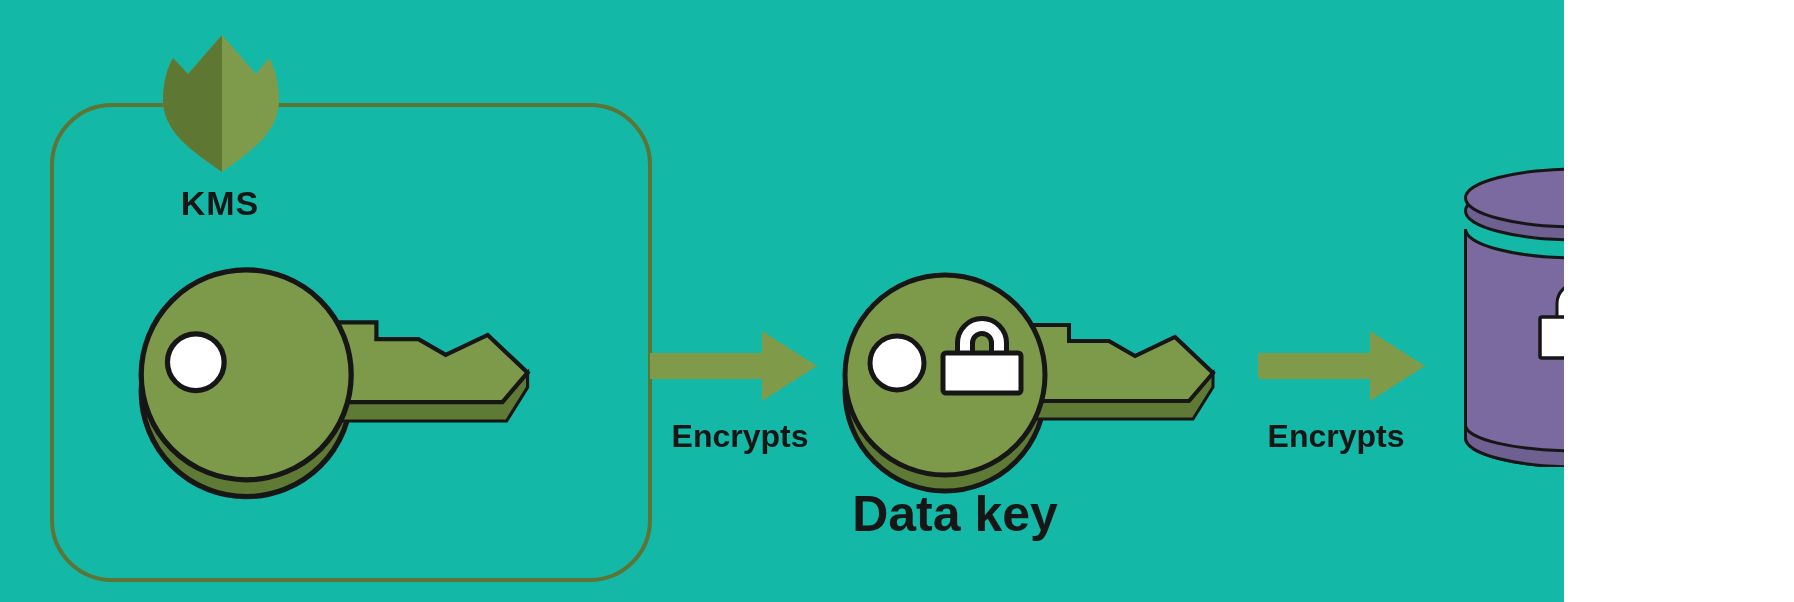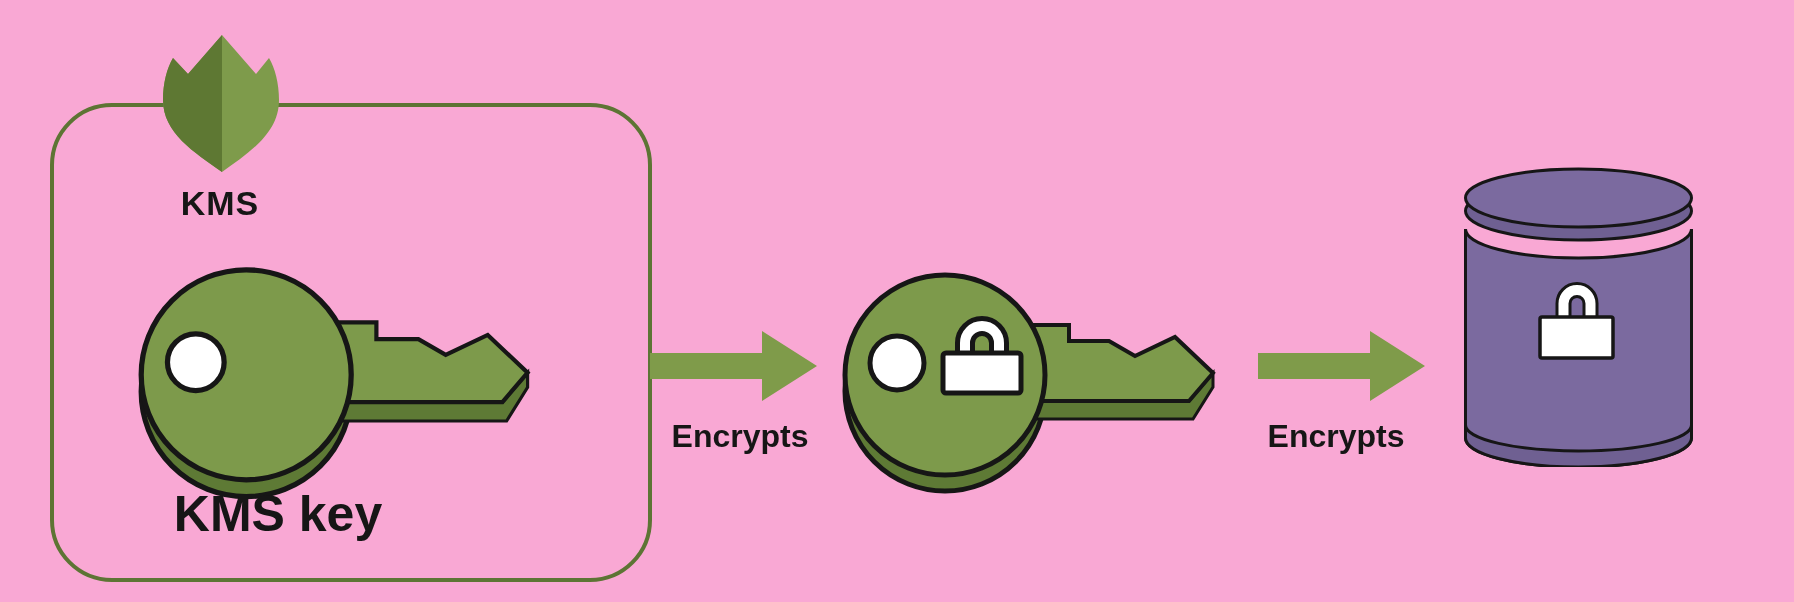--- a/index.html
+++ b/index.html
@@ -1,17 +1,17 @@
 <!DOCTYPE html>
 <html><head>
 <meta charset="utf-8">
 <style>
   html,body { margin:0; padding:0; background:#fff; }
   #stage {
-    position:relative; width:1794px; height:602px; background:#f9a8d4;
+    position:relative; width:1564px; height:602px; background:#14b8a6;
     font-family:"Liberation Sans", sans-serif; overflow:hidden;
   }
   .abs { position:absolute; }
   .lbl {
     position:absolute; text-align:center; color:#161616; font-weight:700;
     line-height:1.05; white-space:nowrap;
   }
   .node-lbl { font-size:50px; }
   .edge-lbl { font-size:32px; }
   .svc-lbl  { font-size:34px; letter-spacing:1px; }
@@ -43,40 +43,40 @@
   <div class="lbl svc-lbl" style="left:120px; top:186px; width:200px;">KMS</div>
 
   <svg class="abs" style="left:137px; top:253px;" width="420" height="252" viewBox="0 0 200 120">
     <circle cx="52" cy="66" r="50" class="ol" stroke-width="2.5" fill="#5e7a35"></circle>
     <polygon points="80,71 174,71 186,57 186,64 176,80 80,80" class="ol" stroke-width="1.5" fill="#5e7a35"></polygon>
     <polygon points="79,33 114,33 114,41 134,41 147,48.5 167,39 186,57 174,71 79,71" class="ol" stroke-width="2" fill="#7d9a4b"></polygon>
     <circle cx="52" cy="58" r="50" class="ol" stroke-width="2.5" fill="#7d9a4b"></circle>
     <circle cx="28" cy="52" r="13.5" class="ol" stroke-width="2.5" fill="#ffffff"></circle>
   </svg>
 
-  <div class="lbl node-lbl" style="left:128px; top:488px; width:300px;">KMS key</div>
 
   <svg class="abs" style="left:650px; top:330px;" width="170" height="72" viewBox="0 0 170 72">
     <polygon points="0,23 112,23 112,1 167,36 112,71 112,49 0,49" fill="#7f9b4a"></polygon>
   </svg>
   <div class="lbl edge-lbl" style="left:640px; top:420px; width:200px;">Encrypts</div>
 
   <svg class="abs" style="left:841px; top:259px;" width="400" height="240" viewBox="0 0 200 120">
     <circle cx="52" cy="66" r="50" class="ol" stroke-width="2.5" fill="#5e7a35"></circle>
     <polygon points="80,71 174,71 186,57 186,64 176,80 80,80" class="ol" stroke-width="1.5" fill="#5e7a35"></polygon>
     <polygon points="79,33 114,33 114,41 134,41 147,48.5 167,39 186,57 174,71 79,71" class="ol" stroke-width="2" fill="#7d9a4b"></polygon>
     <circle cx="52" cy="58" r="50" class="ol" stroke-width="2.5" fill="#7d9a4b"></circle>
     <circle cx="28" cy="52" r="13.5" class="ol" stroke-width="2.5" fill="#ffffff"></circle>
     <g>
       <path d="M62,48 V42 A8.5,8.5 0 0 1 79,42 V48" fill="none" class="ol" stroke-width="10"></path>
       <path d="M62,48 V42 A8.5,8.5 0 0 1 79,42 V48" fill="none" stroke-width="5" stroke="#ffffff"></path>
       <rect x="51" y="47" width="39" height="20" rx="1.5" class="ol" stroke-width="2.5" fill="#ffffff"></rect>
     </g>
   </svg>
 
+  <div class="lbl node-lbl" style="left:805px; top:488px; width:300px;">Data key</div>
 
   <svg class="abs" style="left:1258px; top:330px;" width="170" height="72" viewBox="0 0 170 72">
     <polygon points="0,23 112,23 112,1 167,36 112,71 112,49 0,49" fill="#7f9b4a"></polygon>
   </svg>
   <div class="lbl edge-lbl" style="left:1236px; top:420px; width:200px;">Encrypts</div>
 
   <svg class="abs" style="left:1462px; top:167px;" width="233" height="300" viewBox="0 0 233 300">
 
     <ellipse cx="116.5" cy="44" rx="113" ry="29" class="ol" stroke-width="3" fill="#6f6092"></ellipse>
     <ellipse cx="116.5" cy="31" rx="113" ry="29" class="ol" stroke-width="3" fill="#7b6a9f"></ellipse>

